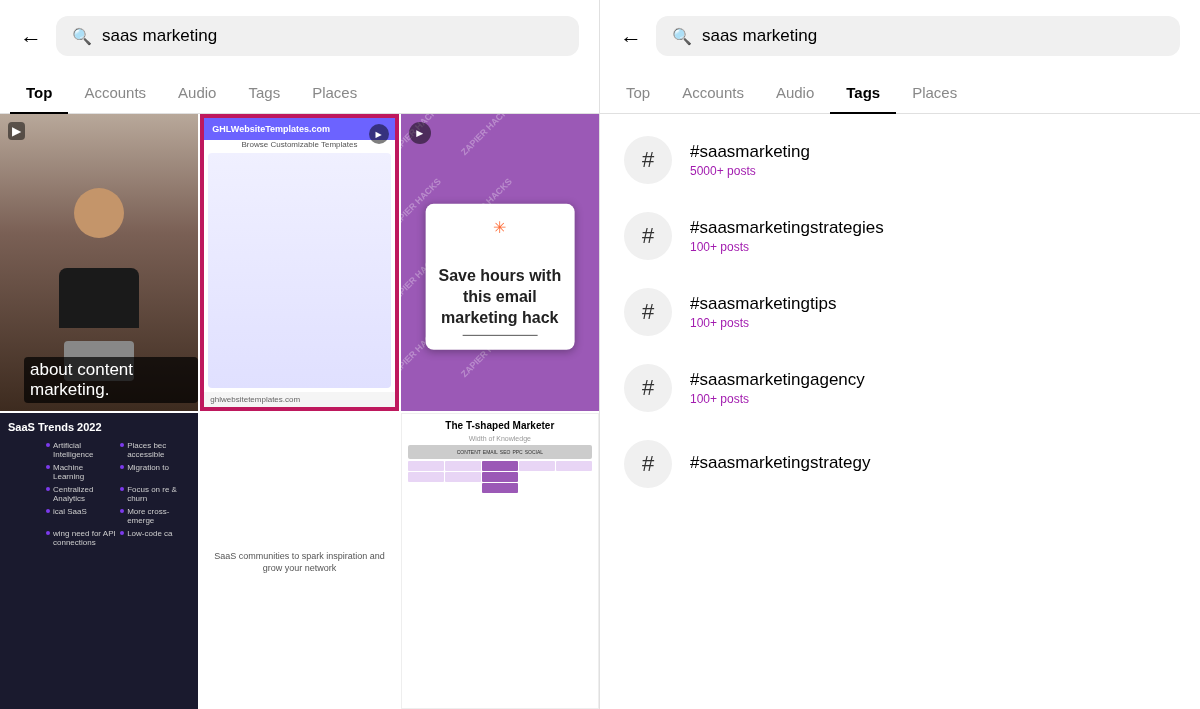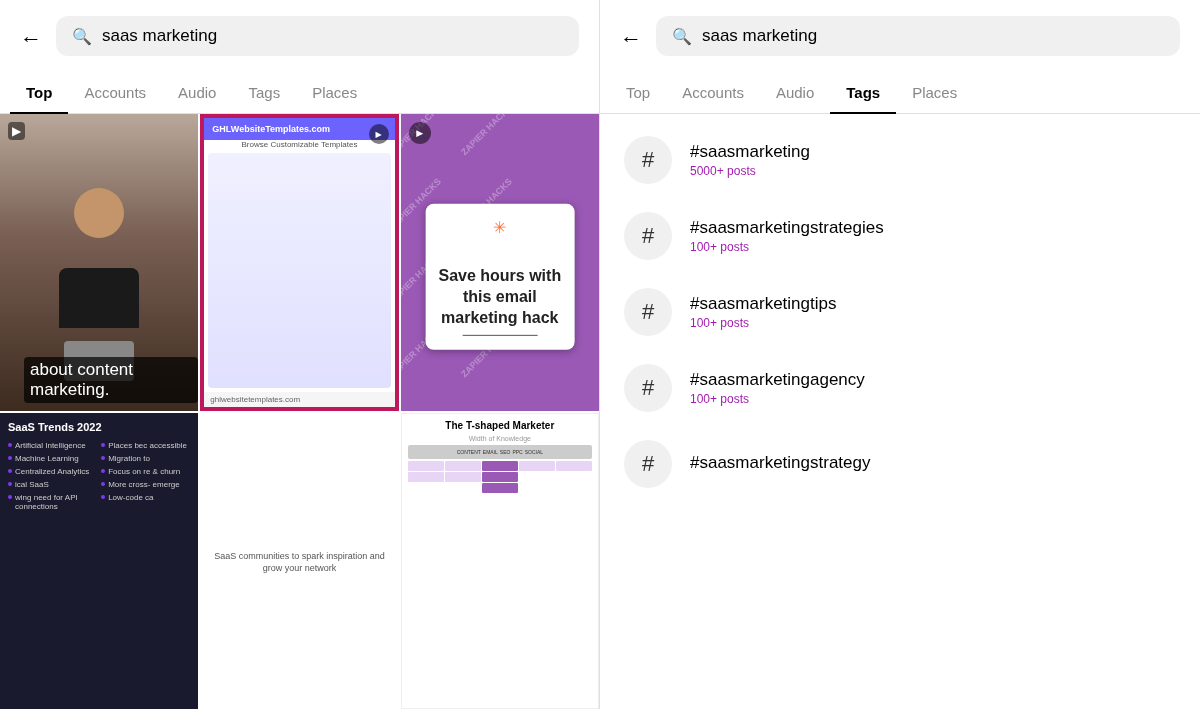--- a/index.html
+++ b/index.html
@@ -280,20 +280,21 @@
     .item4-title {
       font-size: 11px;
       font-weight: 700;
       color: #fff;
       margin-bottom: 8px;
     }
     .item4-grid {
       display: grid;
       grid-template-columns: 1fr 1fr;
       gap: 4px;
+      margin-left: 38px;
     }
     .item4-cell {
       font-size: 8px;
       color: #ccc;
       display: flex;
       align-items: flex-start;
       gap: 3px;
     }
     .item4-dot {
       width: 4px;

